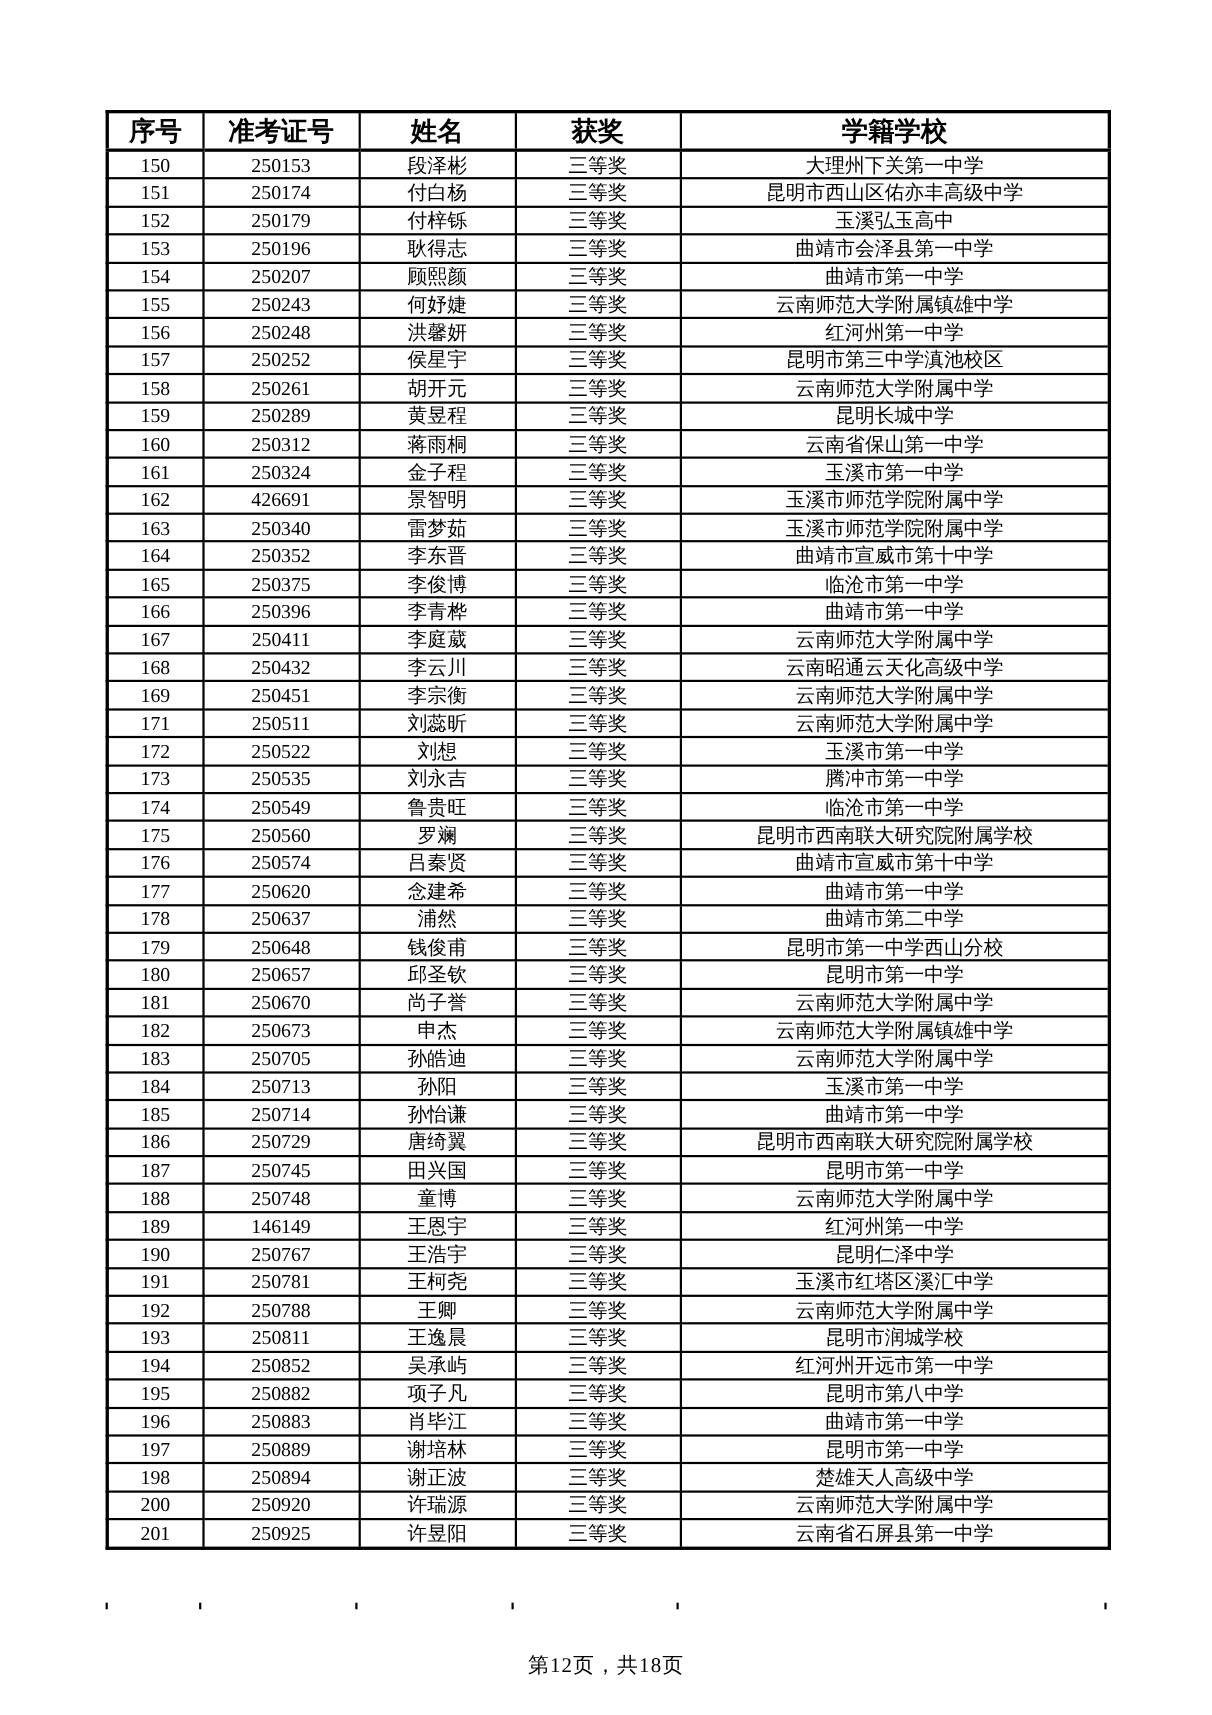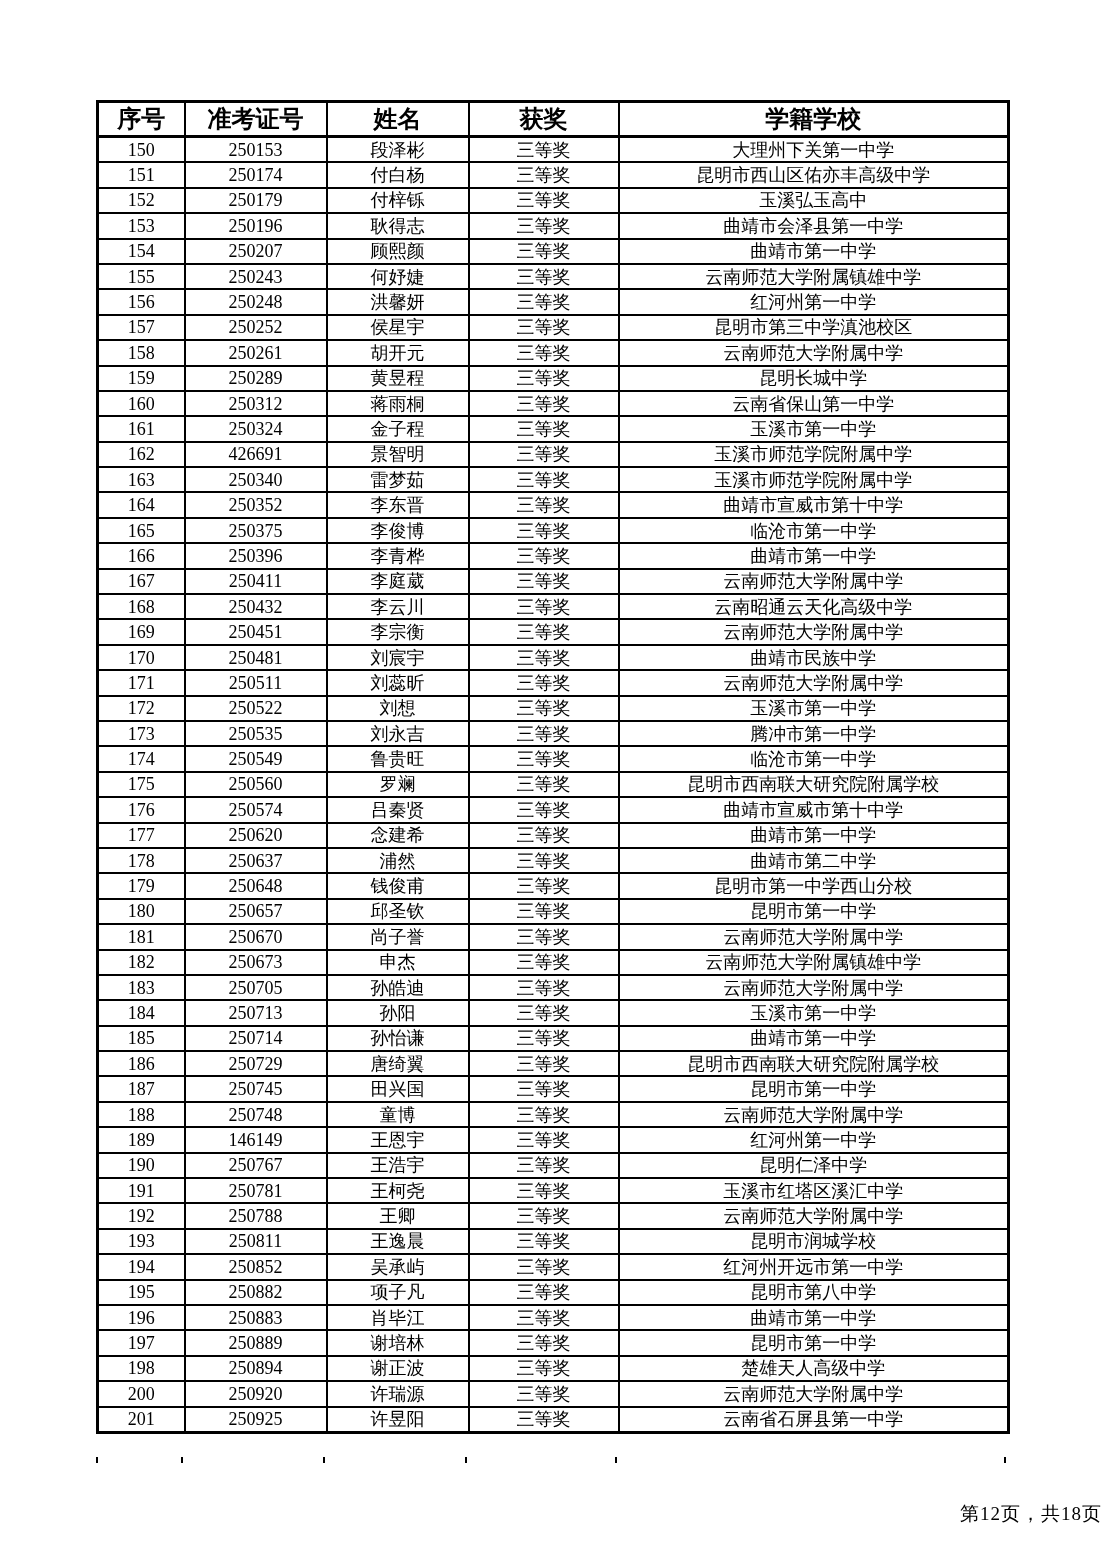--- a/index.html
+++ b/index.html
@@ -52,21 +52,21 @@
     top: 1457px;
     width: 2px;
     height: 6px;
     background: #000000;
   }
   .page-footer {
     position: absolute;
     left: 0;
     top: 1501px;
     width: 1102px;
-    text-align: right;
+    text-align: center;
     font-size: 19px;
     letter-spacing: 1px;
   }
 </style>
 </head>
 <body>
 
 <table class="award-table">
   <colgroup>
     <col style="width:87px">
@@ -219,27 +219,20 @@
         <td>云南昭通云天化高级中学</td>
       </tr>
       <tr>
         <td>169</td>
         <td>250451</td>
         <td>李宗衡</td>
         <td>三等奖</td>
         <td>云南师范大学附属中学</td>
       </tr>
       <tr>
-        <td>170</td>
-        <td>250481</td>
-        <td>刘宸宇</td>
-        <td>三等奖</td>
-        <td>曲靖市民族中学</td>
-      </tr>
-      <tr>
         <td>171</td>
         <td>250511</td>
         <td>刘蕊昕</td>
         <td>三等奖</td>
         <td>云南师范大学附属中学</td>
       </tr>
       <tr>
         <td>172</td>
         <td>250522</td>
         <td>刘想</td>

